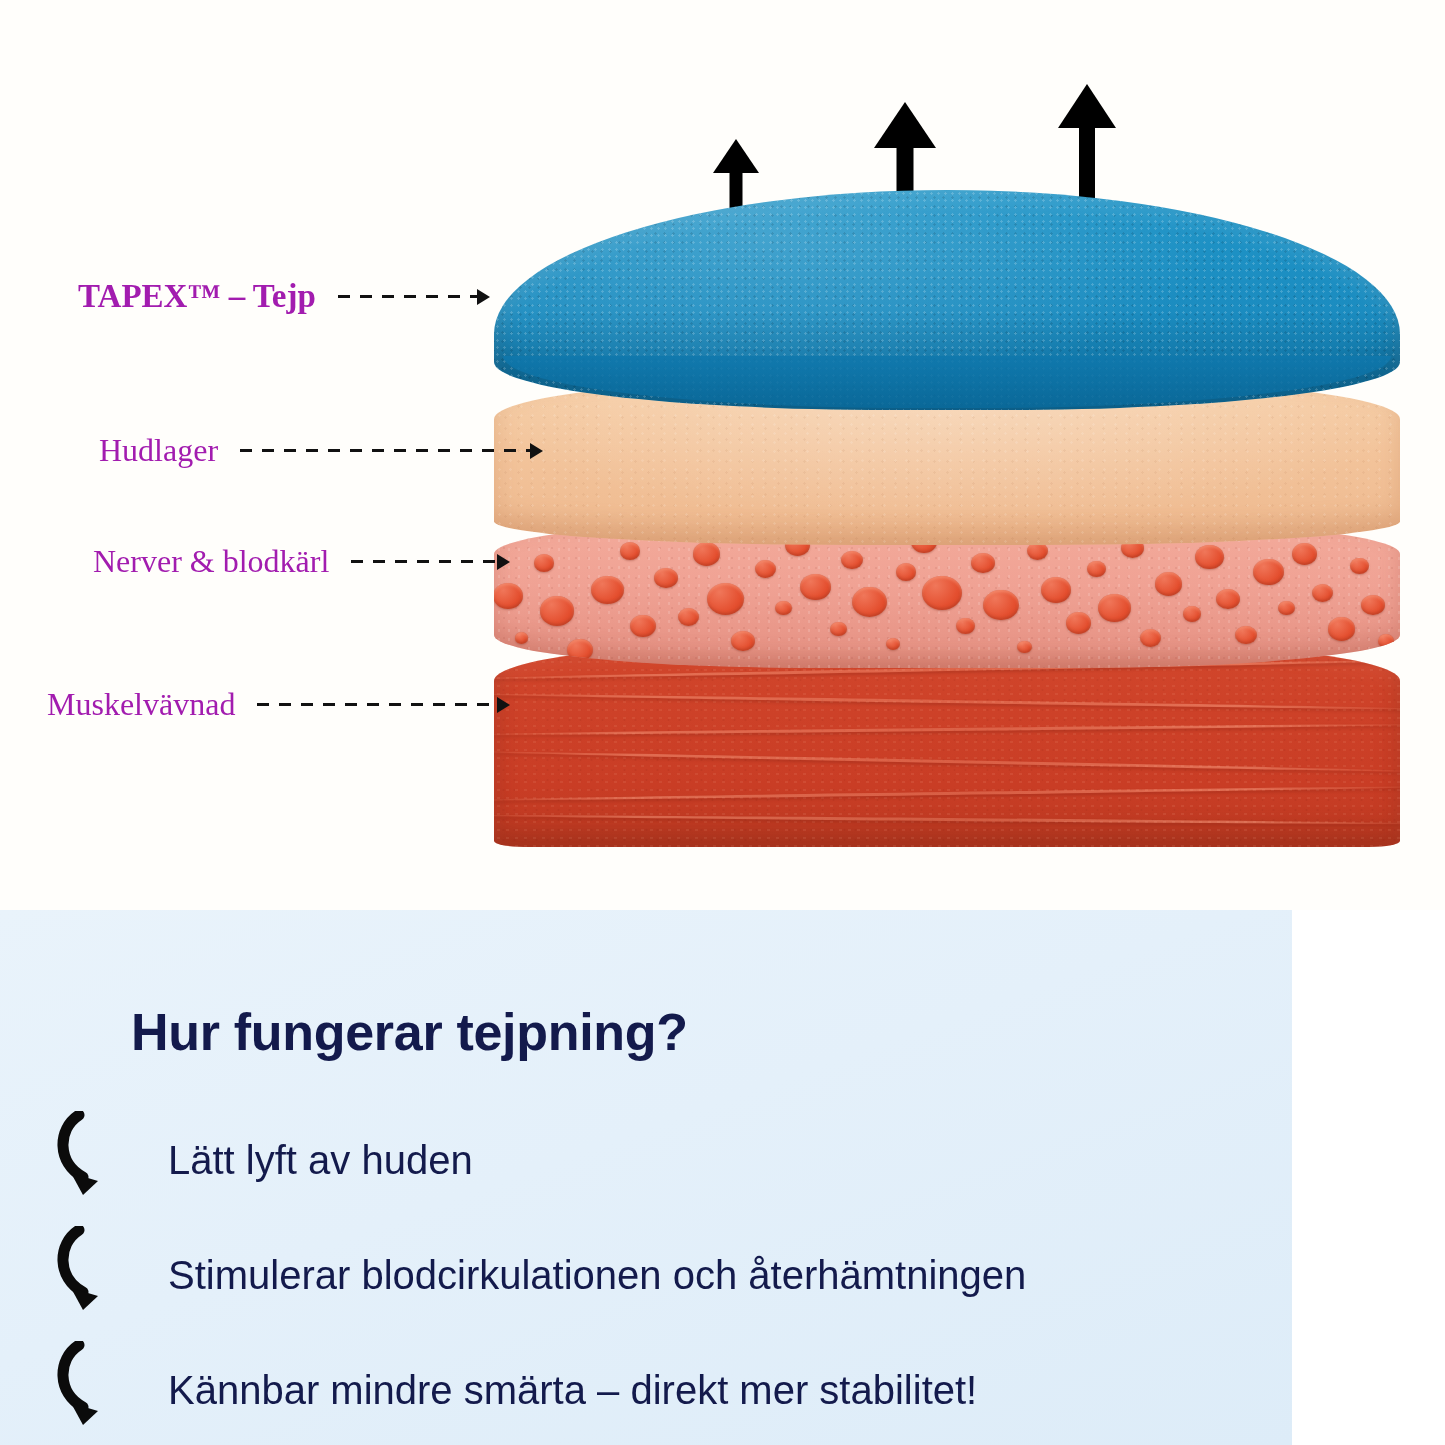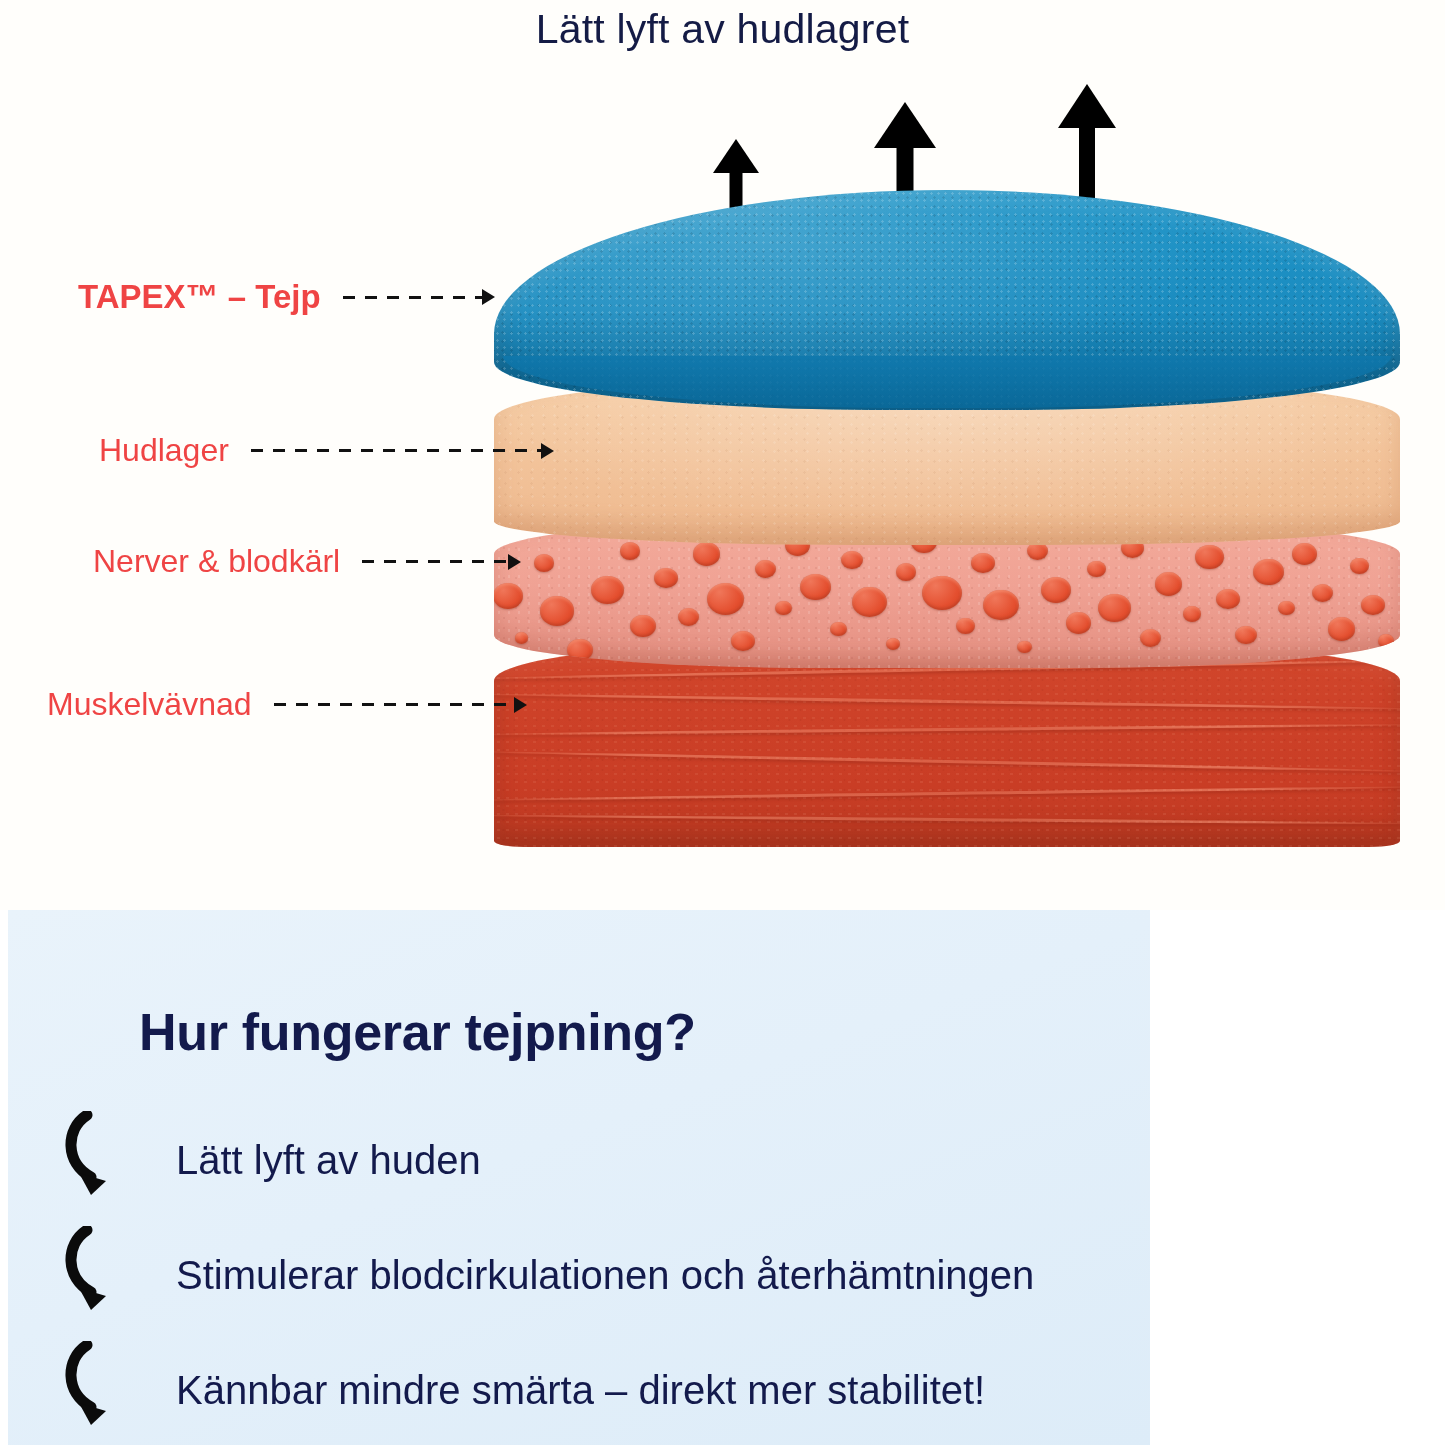--- a/index.html
+++ b/index.html
@@ -185,24 +185,25 @@
     background-image:
       radial-gradient(rgba(255,190,165,.75) 1.2px, transparent 1.4px),
       radial-gradient(rgba(110,25,12,.6) 1px, transparent 1.2px);
     background-size: 9px 8px, 11px 10px;
     background-position: 0 0, 4px 3px;
   }
 
   
   .callout { position: absolute; display: flex; align-items: center; }
   .callout .label {
-    color: #ef4444;
+    color: #a21caf;
     font-size: 32px;
     font-weight: 400;
     white-space: nowrap;
+    font-family: Liberation Serif, serif;
   }
   .callout.bold .label { font-weight: 700; font-size: 33px; }
   .leader {
     position: relative;
     height: 3px;
     margin-left: 22px;
     background-image: linear-gradient(90deg, #111 0 12px, transparent 12px 22px);
     background-size: 22px 3px;
     background-repeat: repeat-x;
   }
@@ -213,22 +214,22 @@
     transform: translateY(-50%);
     width: 0; height: 0;
     border-style: solid;
     border-width: 8px 0 8px 13px;
     border-color: transparent transparent transparent #111;
   }
 
   
   #bottom-panel {
     position: absolute;
-    left: 8px; top: 910px;
-    width: 1142px;
+    left: 0; top: 910px;
+    width: 1292px;
     height: 535px;
     background: linear-gradient(160deg, #e9f3fb 0%, #e4f0fa 45%, #ddecf8 100%);
     overflow: hidden;
   }
   #bottom-title {
     position: absolute;
     left: 131px; top: 92px;
     font-size: 52px;
     font-weight: 700;
     color: #131a4c;
@@ -258,21 +259,20 @@
     color: #131a4c;
     font-weight: 400;
     white-space: nowrap;
   }
 </style>
 </head>
 <body>
 
 <div id="top-panel">
 
-  <div id="top-heading">Lätt lyft av hudlagret</div>
 
   <div class="up-arrow" style="left:713px; top:139px; width:46px; height:93px;">
     <div class="head" style="border-left-width:23px; border-right-width:23px; border-bottom-width:34px;"></div>
     <div class="shaft" style="top:30px; width:13px; height:63px;"></div>
   </div>
 
   <div class="up-arrow" style="left:874px; top:102px; width:62px; height:168px;">
     <div class="head" style="border-left-width:31px; border-right-width:31px; border-bottom-width:46px;"></div>
     <div class="shaft" style="top:40px; width:17px; height:128px;"></div>
   </div>

